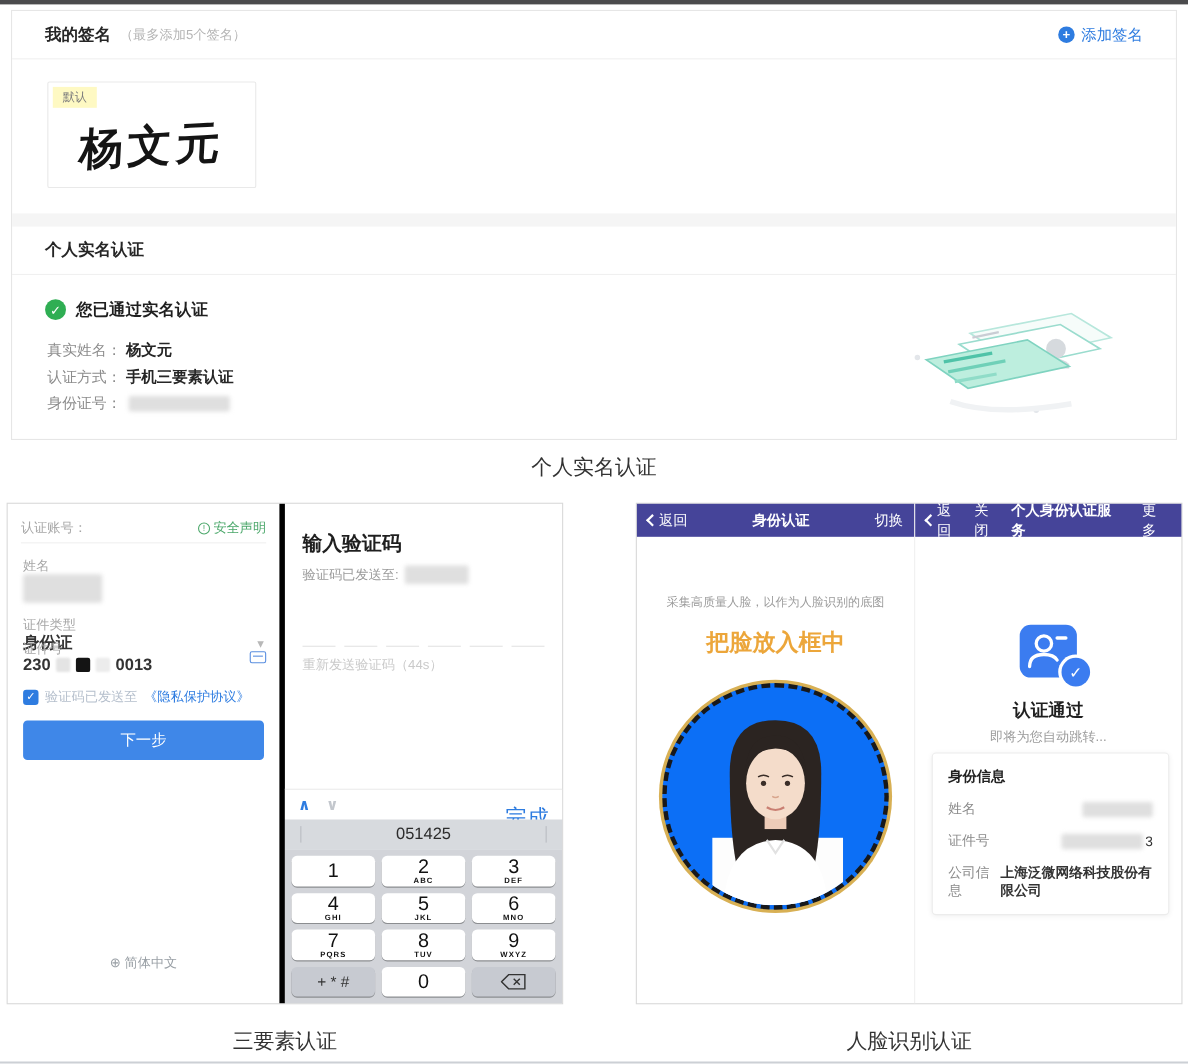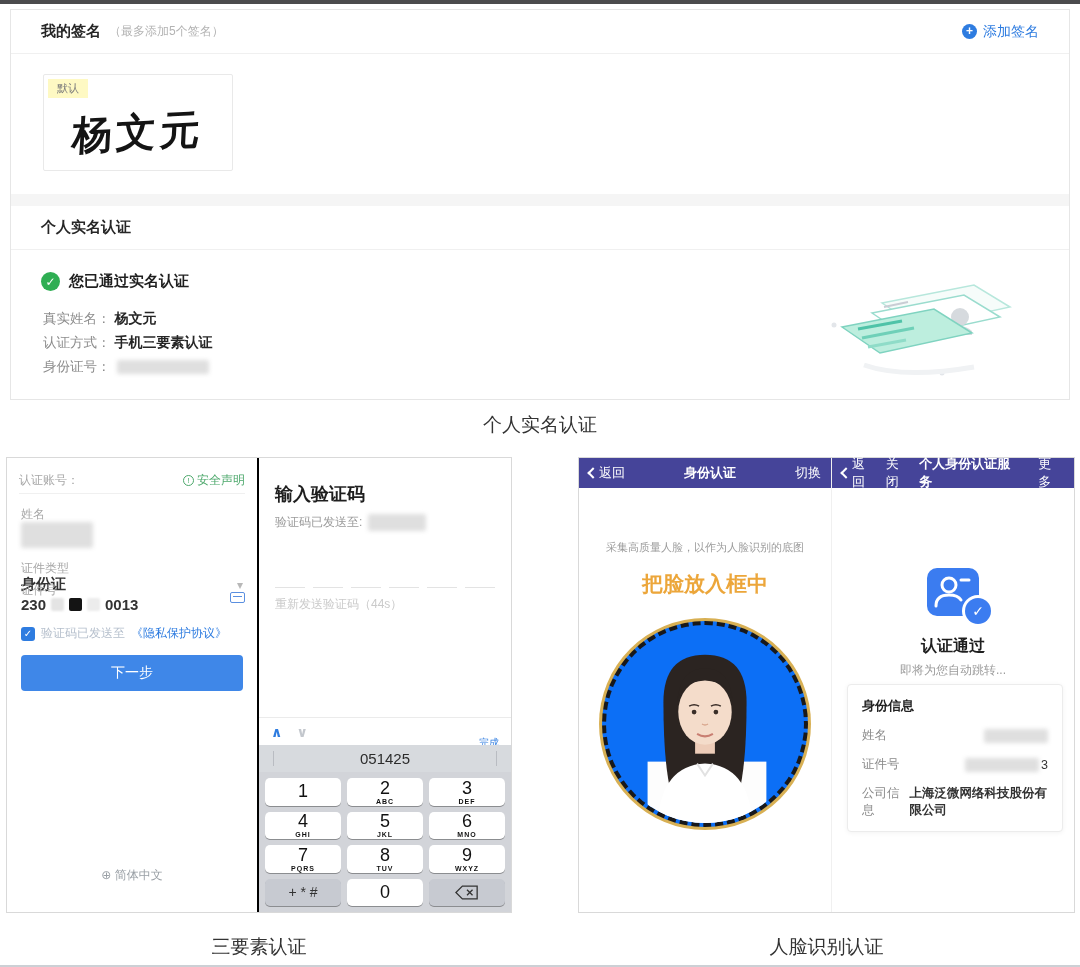--- a/index.html
+++ b/index.html
@@ -35,21 +35,21 @@
 
   .illus { position:absolute; right:55px; top:255px; }
 
   .caption { position:absolute; text-align:center; font-size:19px; color:#333; }
   .cap-main { left:0; width:1080px; top:412px; }
   .cap-left { left:6px; width:506px; top:934px; }
   .cap-right { left:578px; width:497px; top:934px; }
 
   
   .shot-left { position:absolute; left:6px; top:457px; width:506px; height:456px; border:1px solid #d9d9d9; background:#fff; display:flex; }
-  .tf-form { width:252px; border-right:2px solid #000000; position:relative; }
+  .tf-form { width:252px; border-right:5px solid #000000; position:relative; }
   .account-row { position:absolute; top:10px; left:12px; right:12px; height:26px; display:flex; align-items:center; justify-content:space-between; border-bottom:1px solid #f0f0f0; font-size:12px; }
   .account-label { color:#a6a6a6; }
   .sec-link { color:#4ca86b; display:flex; align-items:center; gap:3px; }
   .mini-circle { width:11px; height:11px; border:1px solid #4ca86b; border-radius:50%; font-size:8px; display:inline-flex; align-items:center; justify-content:center; }
   .fld-label { position:absolute; left:14px; font-size:12px; color:#a6a6a6; }
   .fld-value { position:absolute; left:14px; font-size:15px; font-weight:bold; color:#333; }
   .chev-down { position:absolute; right:14px; color:#b8b8b8; font-size:12px; }
   .idnum-row { position:absolute; left:14px; top:138px; display:flex; align-items:center; gap:5px; font-size:15px; font-weight:bold; color:#333; }
   .blk { width:13px; height:13px; border-radius:2px; }
   .scan-icon { position:absolute; right:12px; top:134px; width:15px; height:11px; border:1px solid #5a8fe0; border-radius:2px; }
@@ -65,21 +65,21 @@
   .code-title { position:absolute; left:16px; top:24px; font-size:18px; font-weight:bold; color:#1f1f1f; }
   .sent-row { position:absolute; left:16px; top:56px; display:flex; align-items:center; gap:6px; font-size:12px; color:#9a9a9a; }
   .code-line { position:absolute; left:16px; right:16px; top:108px; height:22px; display:flex; gap:8px; }
   .code-line span { flex:1; border-bottom:1px solid #e3e3e3; }
   .resend { position:absolute; left:16px; top:138px; font-size:12px; color:#cacaca; }
 
   .keyboard { position:absolute; bottom:0; left:0; right:0; height:195px; }
   .kb-toolbar { height:28px; background:#fff; border-top:1px solid #ebebeb; display:flex; align-items:center; padding:0 12px; gap:14px; }
   .chev-up { color:#2e7ce0; font-size:14px; font-weight:bold; }
   .chev-dn { color:#c3c7cd; font-size:14px; font-weight:bold; }
-  .done-btn { margin-left:auto; color:#2e7ce0; font-size:10px; cursor:pointer;margin-top:23px; }
+  .done-btn { margin-left:auto; color:#2e7ce0; font-size:20px; cursor:pointer;margin-top:23px; }
   .kb-suggest { height:27px; background:#d7dade; display:flex; align-items:center; justify-content:center; position:relative; font-size:15px; color:#2c2c2c; }
   .kb-suggest i { position:absolute; top:6px; width:1px; height:15px; background:#b9bcc2; }
   .kb-suggest i.l { left:14px; } .kb-suggest i.r { right:14px; }
   .kb-keys { height:140px; background:#d2d4d9; padding:6px; display:grid; grid-template-columns:repeat(3,1fr); grid-template-rows:repeat(4,1fr); gap:6px; }
   .key { background:#fff; border-radius:5px; box-shadow:0 1px 0 #8b8d90; display:flex; flex-direction:column; align-items:center; justify-content:center; cursor:pointer; }
   .key .knum { font-size:18px; color:#111; line-height:18px; }
   .key .klet { font-size:7px; letter-spacing:1px; color:#111; font-weight:bold; margin-top:1px; }
   .key.fn { background:#c7cad1; font-size:14px; color:#333; }
 
   

